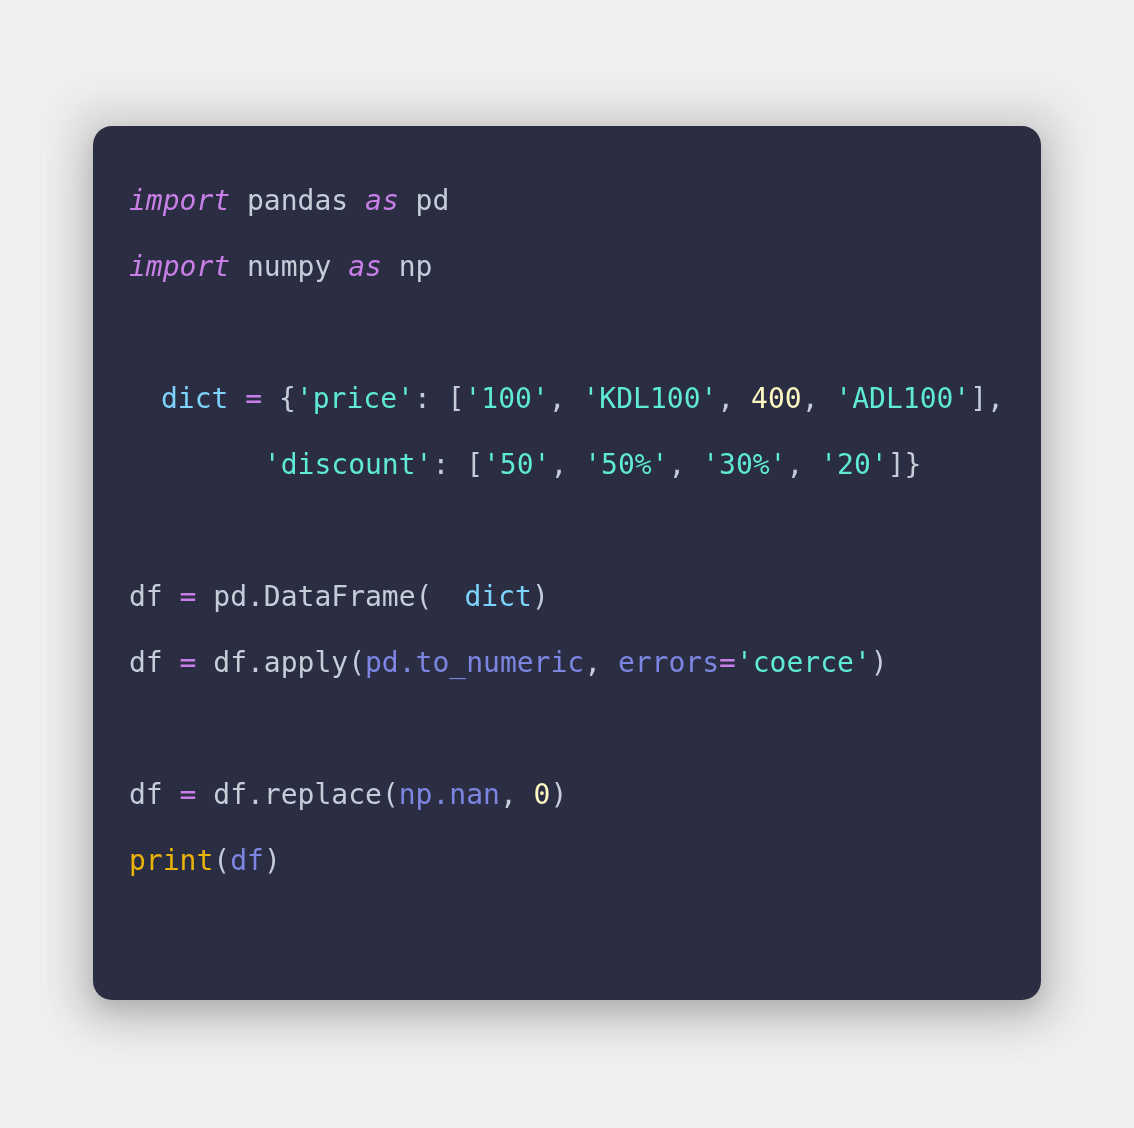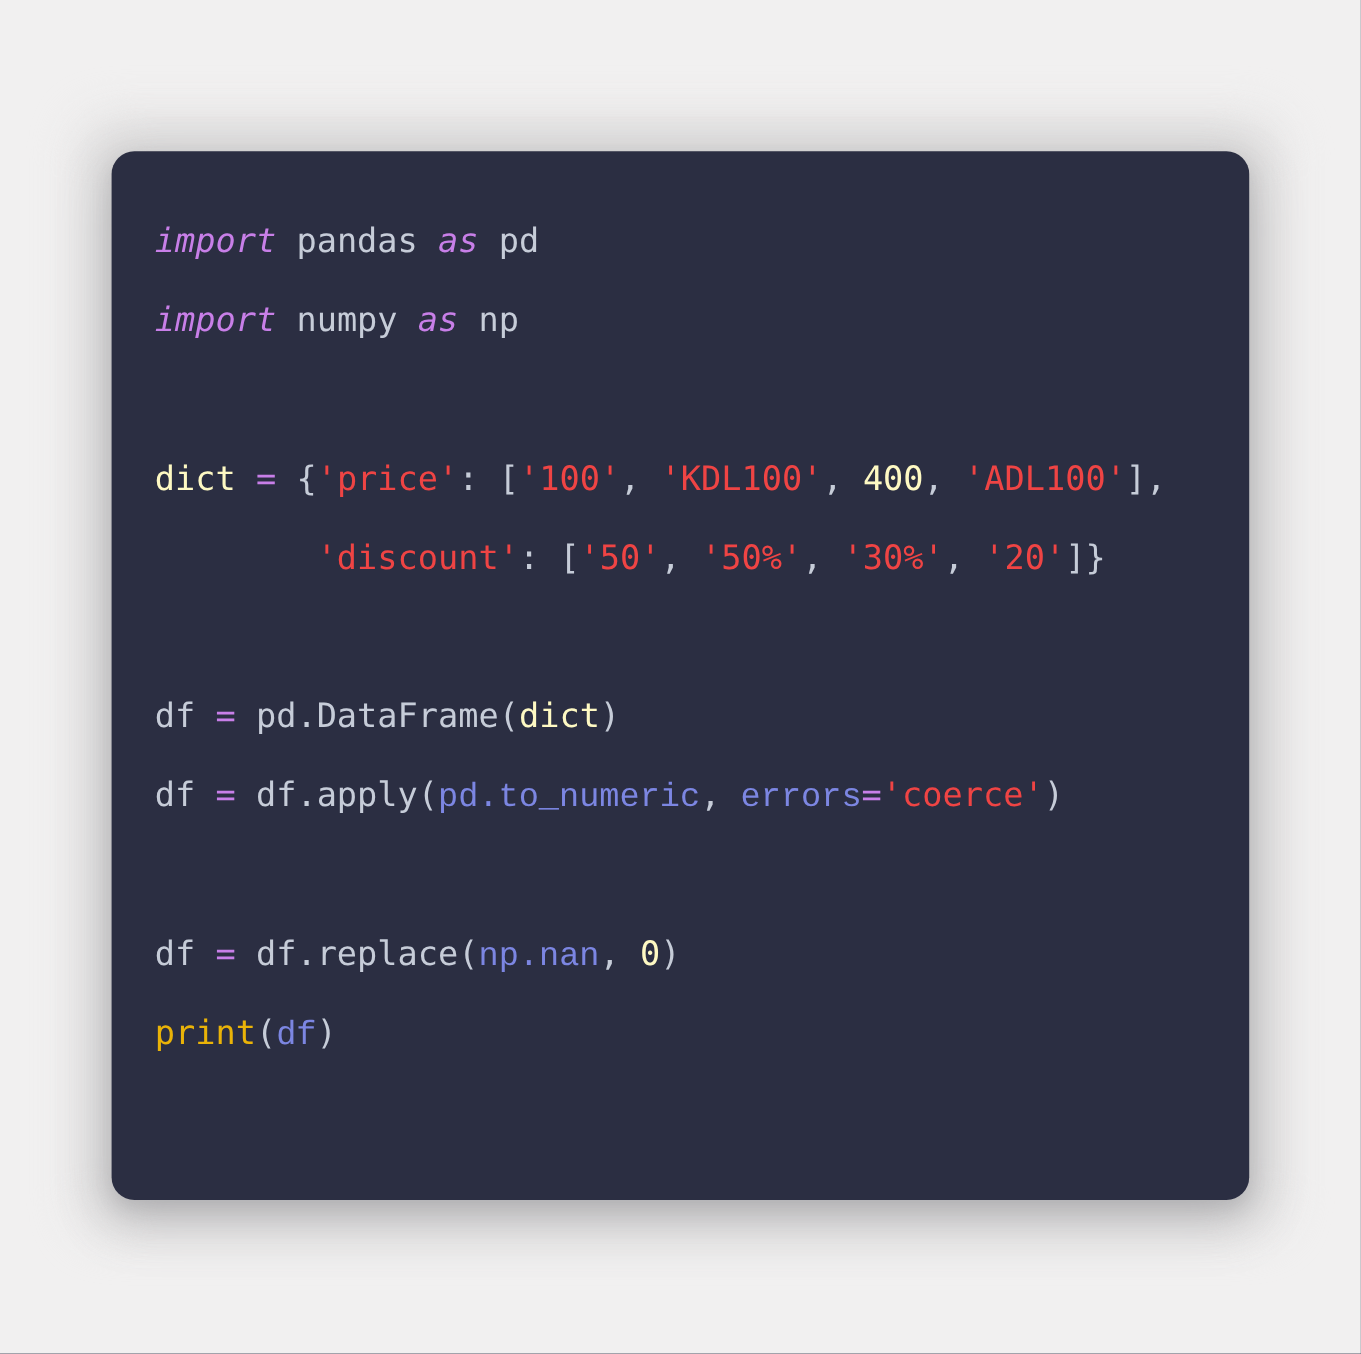--- a/index.html
+++ b/index.html
@@ -59,26 +59,26 @@
 
   .line {
     height: 66px;
     white-space: pre;
   }
   .line.blank { height: 66px; }
 
   
   .tok-keyword  { color: #c87fe8; font-style: italic; }
   .tok-plain    { color: #c6ccd8; }
-  .tok-builtin  { color: #fef9c3; }
+  .tok-builtin  { color: #7dd3fc; margin-left: 32px; }
   .tok-operator { color: #c87fe8; }
   .tok-punct    { color: #c6ccd8; }
-  .tok-string   { color: #ef4444; }
+  .tok-string   { color: #5eead4; }
   .tok-number   { color: #fef9c3; }
-  .tok-ident    { color: #7c86e2; font-family: Liberation Mono, monospace; }
+  .tok-ident    { color: #7c86e2; }
   .tok-func     { color: #eab308; }
 </style>
 </head>
 <body>
 
 <div id="stage">
 
   <div class="shadow-ring ring1"></div>
   <div class="shadow-ring ring2"></div>
   <div class="shadow-ring ring3"></div>

